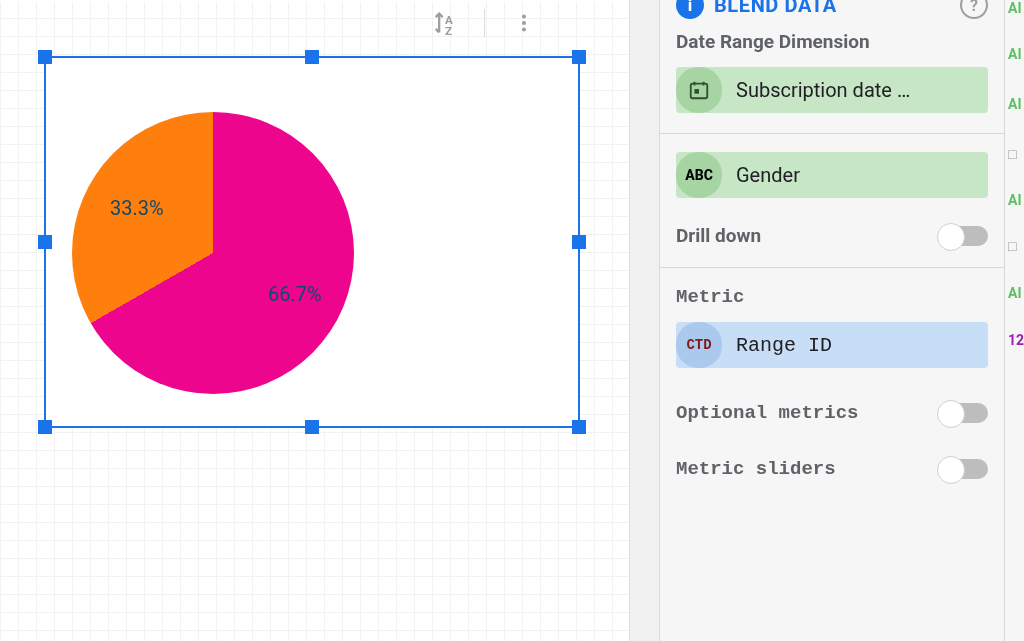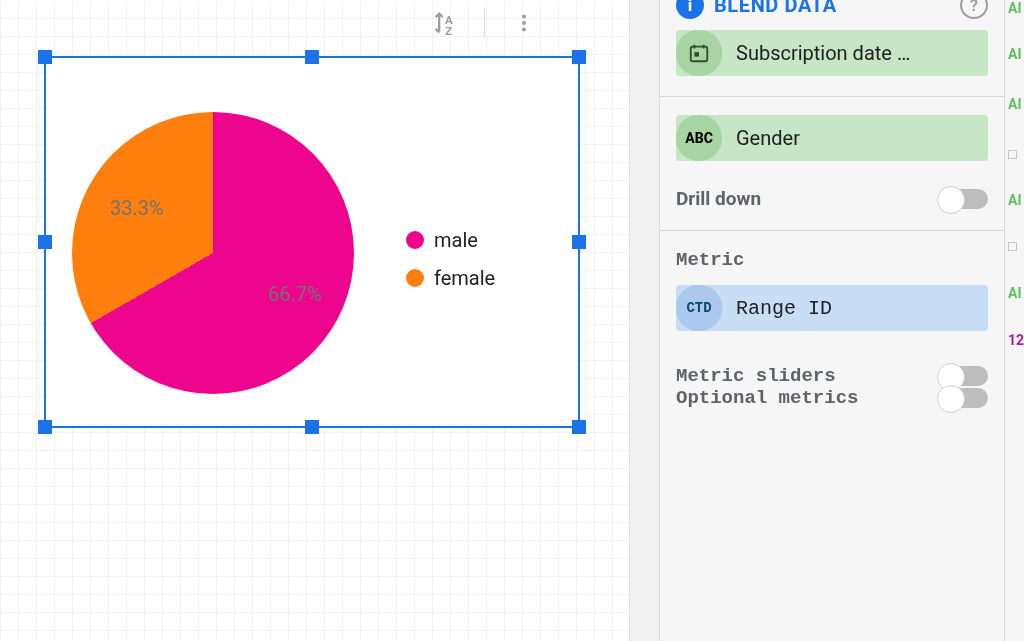--- a/index.html
+++ b/index.html
@@ -26,21 +26,21 @@
   .handle.tr { right:-8px; top:-8px; }
   .handle.bl { left:-8px;  bottom:-8px; }
   .handle.br { right:-8px; bottom:-8px; }
   .handle.tm { left:50%; top:-8px;  transform:translateX(-50%); }
   .handle.bm { left:50%; bottom:-8px; transform:translateX(-50%); }
   .handle.lm { left:-8px; top:50%; transform:translateY(-50%); }
   .handle.rm { right:-8px; top:50%; transform:translateY(-50%); }
 
   .pie-wrap { position:absolute; left: 26px; top: 54px; width: 300px; height: 300px; }
   .pie { width: 282px; height: 282px; border-radius: 50%; }
-  .pie-label { position:absolute; font-size:20px; color:#737373; }
+  .pie-label { position:absolute; font-size:20px; color:#0c4a6e; }
   .pie-label.a { left: 38px; top: 84px; }
   .pie-label.b { left: 196px; top: 170px; }
 
   .legend { position:absolute; left: 360px; top: 170px; display:flex; flex-direction:column; gap:14px; }
   .legend-row { display:flex; align-items:center; gap:10px; font-size:20px; color:#222; }
   .swatch { width:18px; height:18px; border-radius:50%; }
 
   
   .gutter { width: 30px; height: 641px; background: #f1f1f1; border-right: 1px solid #d9d9d9; }
 
@@ -57,21 +57,21 @@
   .circle.q{ border: 2px solid #9e9e9e; color:#9e9e9e; font-weight:700; font-size:16px; }
 
   .section-label { font-size:19px; color:#5f6368; font-weight:700; margin-bottom:14px; }
 
   .chip { height:46px; display:flex; align-items:center; border-radius:4px; overflow:hidden; }
   .chip .chip-icon { width:46px; height:46px; display:flex; align-items:center; justify-content:center; font-size:14px; font-weight:800;border-radius:22px; }
   .chip .chip-text { flex:1; padding: 0 14px; font-size:20px; color:#202124; white-space:nowrap; overflow:hidden; text-overflow:ellipsis; }
   .chip.green { background:#c7e6c5;justify-content:space-between; }
   .chip.green .chip-icon { background:#a6d5a3; }
   .chip.blue  { background:#c8ddf6; }
-  .chip.blue  .chip-icon { background:#aac9ec; color:#0c4a6e; }
+  .chip.blue  .chip-icon { background:#aac9ec; color:#7f1d1d; }
 
   .row-split { display:flex; align-items:center; justify-content:space-between; }
   .toggle { width:48px; height:20px; background:#bdbdbd; border-radius:10px; position:relative; }
   .toggle::after { content:""; position:absolute; width:26px; height:26px; border-radius:50%; background:#fff; left:-3px; top:-3px; border:1px solid #d0d0d0; }
 
   
   .right-sliver { width:20px; height:641px; background:#f6f6f6; border-left:1px solid #d7d7d7; position:relative; overflow:hidden; }
   .sliver-item { position:absolute; left:3px; font-size:14px; font-weight:700; color:#5dbf5f; }
   .sliver-item.grey{ color:#9e9e9e; }
   .sliver-item.blue{ color:#a21caf; }
@@ -110,45 +110,36 @@
     <div class="handle bm"></div>
     <div class="handle lm"></div>
     <div class="handle rm"></div>
 
     <div class="pie-wrap">
       <div class="pie" id="pie-disc" style="background: conic-gradient(rgb(237, 6, 141) 0deg, rgb(237, 6, 141) 240.12deg, rgb(255, 127, 14) 240.12deg, rgb(255, 127, 14) 360deg);"></div>
       <div class="pie-label a">33.3%</div>
       <div class="pie-label b">66.7%</div>
     </div>
 
-    <div class="legend">
-      <div class="legend-row">
-        <span class="swatch" id="sw0" style="background: rgb(237, 6, 141);"></span>
-        <span>male</span>
-      </div>
-      <div class="legend-row">
-        <span class="swatch" id="sw1" style="background: rgb(255, 127, 14);"></span>
-        <span>female</span>
-      </div>
-    </div>
   </div>
 </div>
 
 <div class="gutter"></div>
 
 <div class="panel">
 
   <div class="panel-section first">
     <div class="blend-row">
       <div class="blend-left">
         <span class="circle blue">i</span>
         <span class="blend-title">BLEND DATA</span>
       </div>
       <span class="circle q">?</span>
     </div>
+    <div class="section-label">Date Range Dimension</div>
     <div class="chip green">
       <div class="chip-icon">
         <svg width="22" height="22" viewBox="0 0 24 24" fill="#2f4f2f">
             <rect x="3" y="5" width="18" height="16" rx="2" fill="none" stroke="#2f4f2f" stroke-width="2"></rect>
             <rect x="7" y="11" width="5" height="5" fill="#2f4f2f"></rect>
             <line x1="7" y1="3" x2="7" y2="7" stroke="#2f4f2f" stroke-width="2"></line>
             <line x1="17" y1="3" x2="17" y2="7" stroke="#2f4f2f" stroke-width="2"></line>
           </svg>
       </div>
       <div class="chip-text">Subscription date …</div>
@@ -165,26 +156,26 @@
       <span class="toggle"></span>
     </div>
   </div>
 
   <div class="panel-section" style="border-bottom:none;font-family:Liberation Mono, monospace;">
     <div class="section-label">Metric</div>
     <div class="chip blue" style="margin-bottom:34px;">
       <div class="chip-icon">CTD</div>
       <div class="chip-text">Range ID</div>
     </div>
+    <div class="row-split" style="margin-bottom:34px;">
+      <span class="section-label" style="margin:0;">Optional metrics</span>
+      <span class="toggle"></span>
+    </div>
     <div class="row-split">
       <span class="section-label" style="margin:0;">Metric sliders</span>
-      <span class="toggle"></span>
-    </div>
-    <div class="row-split" style="margin-bottom:34px;">
-      <span class="section-label" style="margin:0;">Optional metrics</span>
       <span class="toggle"></span>
     </div>
   </div>
 
 </div>
 
 <div class="right-sliver">
   <span class="sliver-item" style="top:0px;">AI</span>
   <span class="sliver-item" style="top:46px;">AI</span>
   <span class="sliver-item" style="top:96px;">AI</span>

